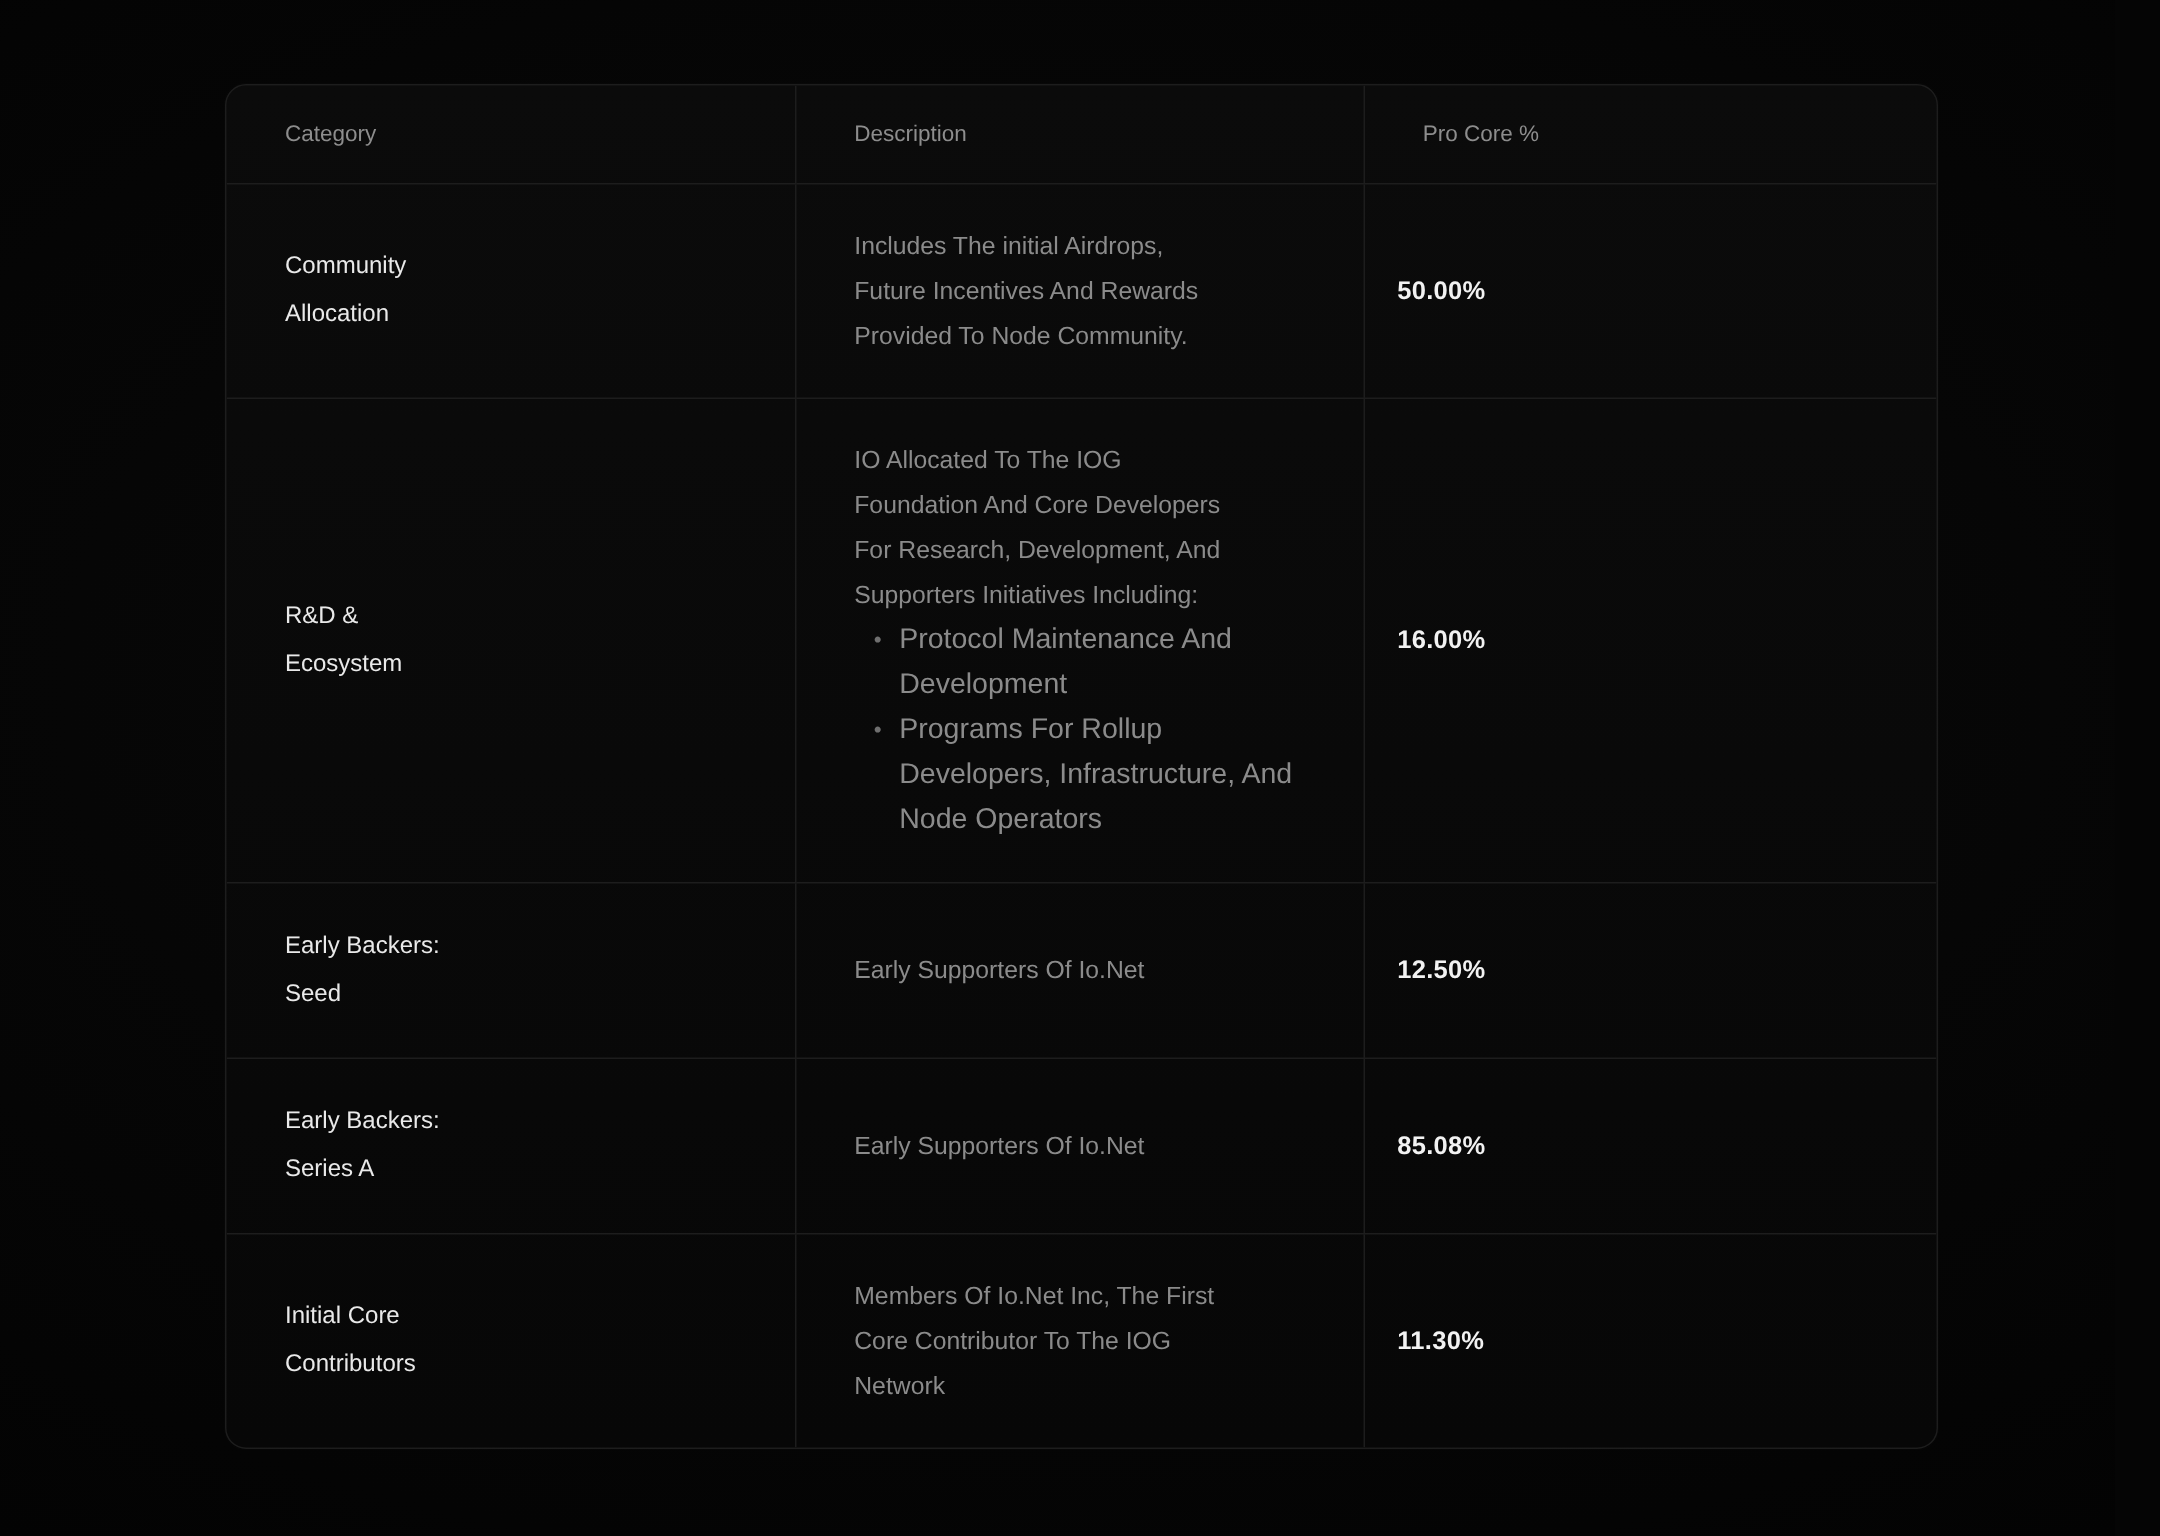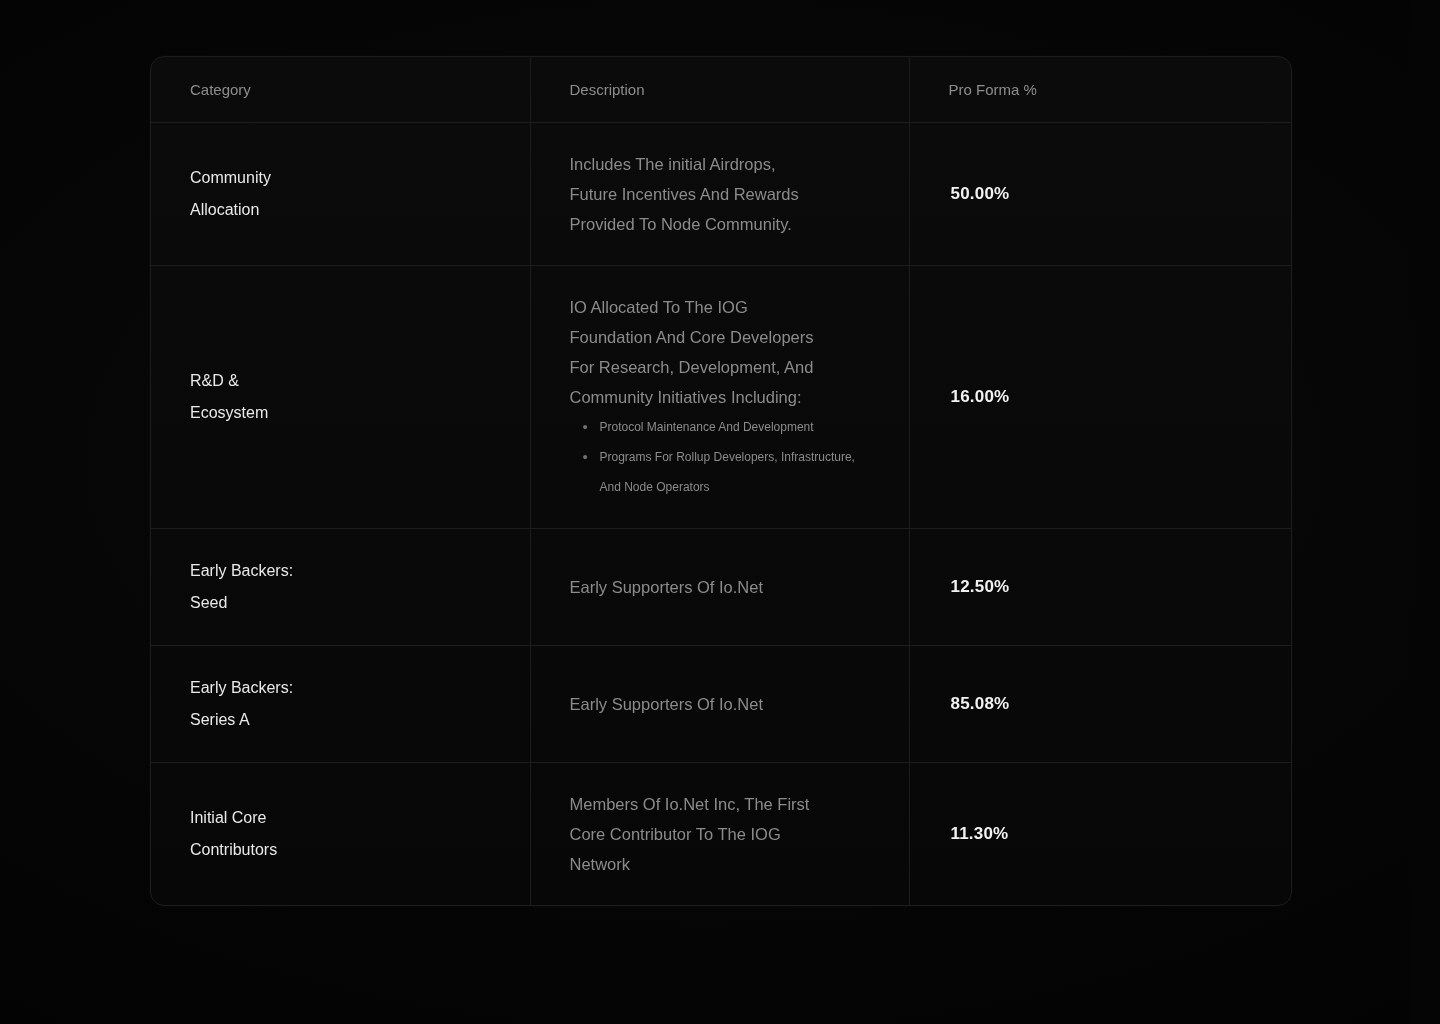--- a/index.html
+++ b/index.html
@@ -80,58 +80,58 @@
     white-space: pre-line;
   }
 
   .desc-list {
     margin: 0;
     padding-left: 30px;
     list-style: none;
   }
   .desc-list li {
     color: #8b8b8b;
-    font-size: 12px;
+    font-size: 19px;
     line-height: 30px;
     position: relative;
   }
   .desc-list li::before {
     content: "•";
     position: absolute;
     left: -17px;
     top: 0;
     color: #6f6f6f;
     font-size: 15px;
   }
 
   .pct {
     color: #f2f2f2;
     font-size: 17px;
     font-weight: bold;
     letter-spacing: 0.2px;
   }
 
-  .pct-cell { padding-left: 41px; }
+  .pct-cell { padding-left: 22px; }
 </style>
 </head>
 <body>
 
 <div class="page">
   <div class="table-wrap">
     <table>
       <colgroup>
         <col class="c1">
           <col class="c2">
           <col class="c3">
       </colgroup>
       <thead>
         <tr>
           <th>Category</th>
           <th>Description</th>
-          <th>Pro Forma %</th>
+          <th>Pro Core %</th>
         </tr>
       </thead>
       <tbody>
 
         <tr>
           <td>
             <div class="cat">Community
 Allocation</div>
           </td>
           <td>
@@ -146,21 +146,21 @@
 
         <tr>
           <td>
             <div class="cat">R&amp;D &amp;
 Ecosystem</div>
           </td>
           <td>
             <div class="desc">IO Allocated To The IOG
 Foundation And Core Developers
 For Research, Development, And
-Community Initiatives Including:</div>
+Supporters Initiatives Including:</div>
             <ul class="desc-list">
               <li>Protocol Maintenance And Development</li>
               <li>Programs For Rollup Developers, Infrastructure, And Node Operators</li>
             </ul>
           </td>
           <td class="pct-cell">
             <div class="pct">16.00%</div>
           </td>
         </tr>
 

